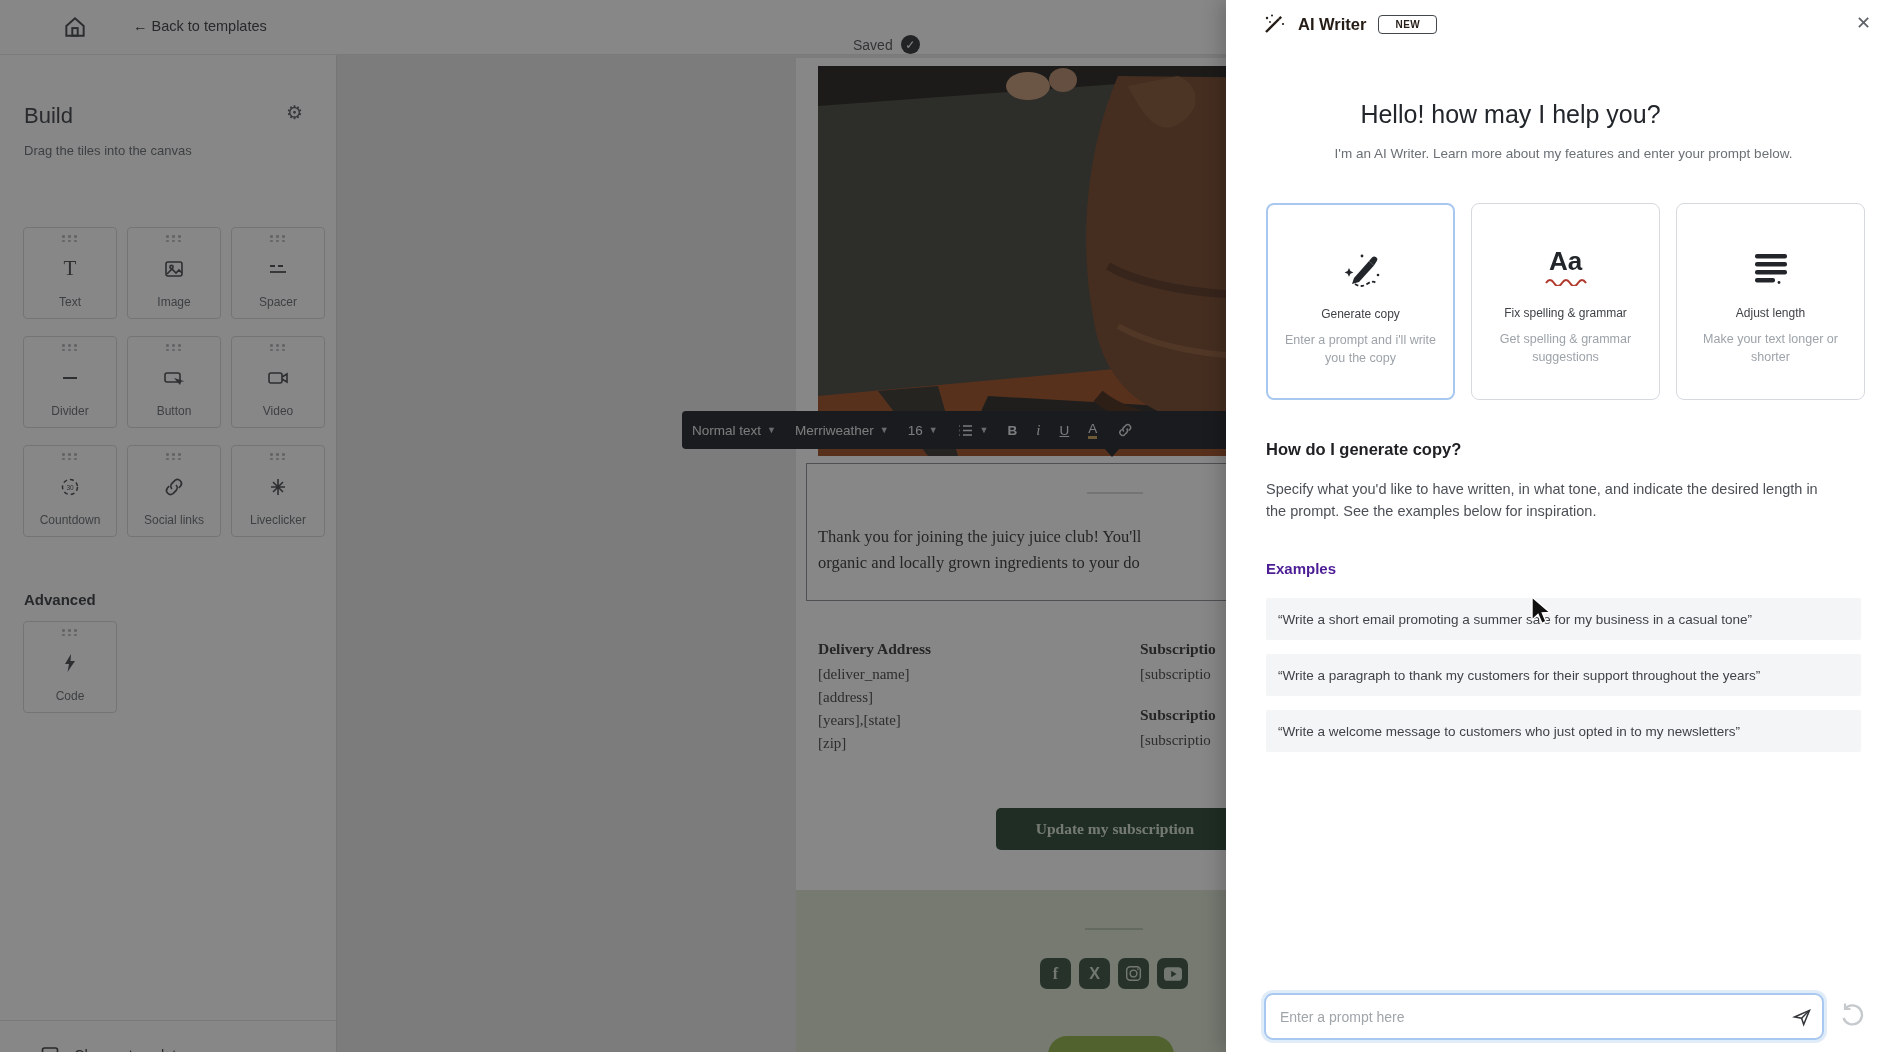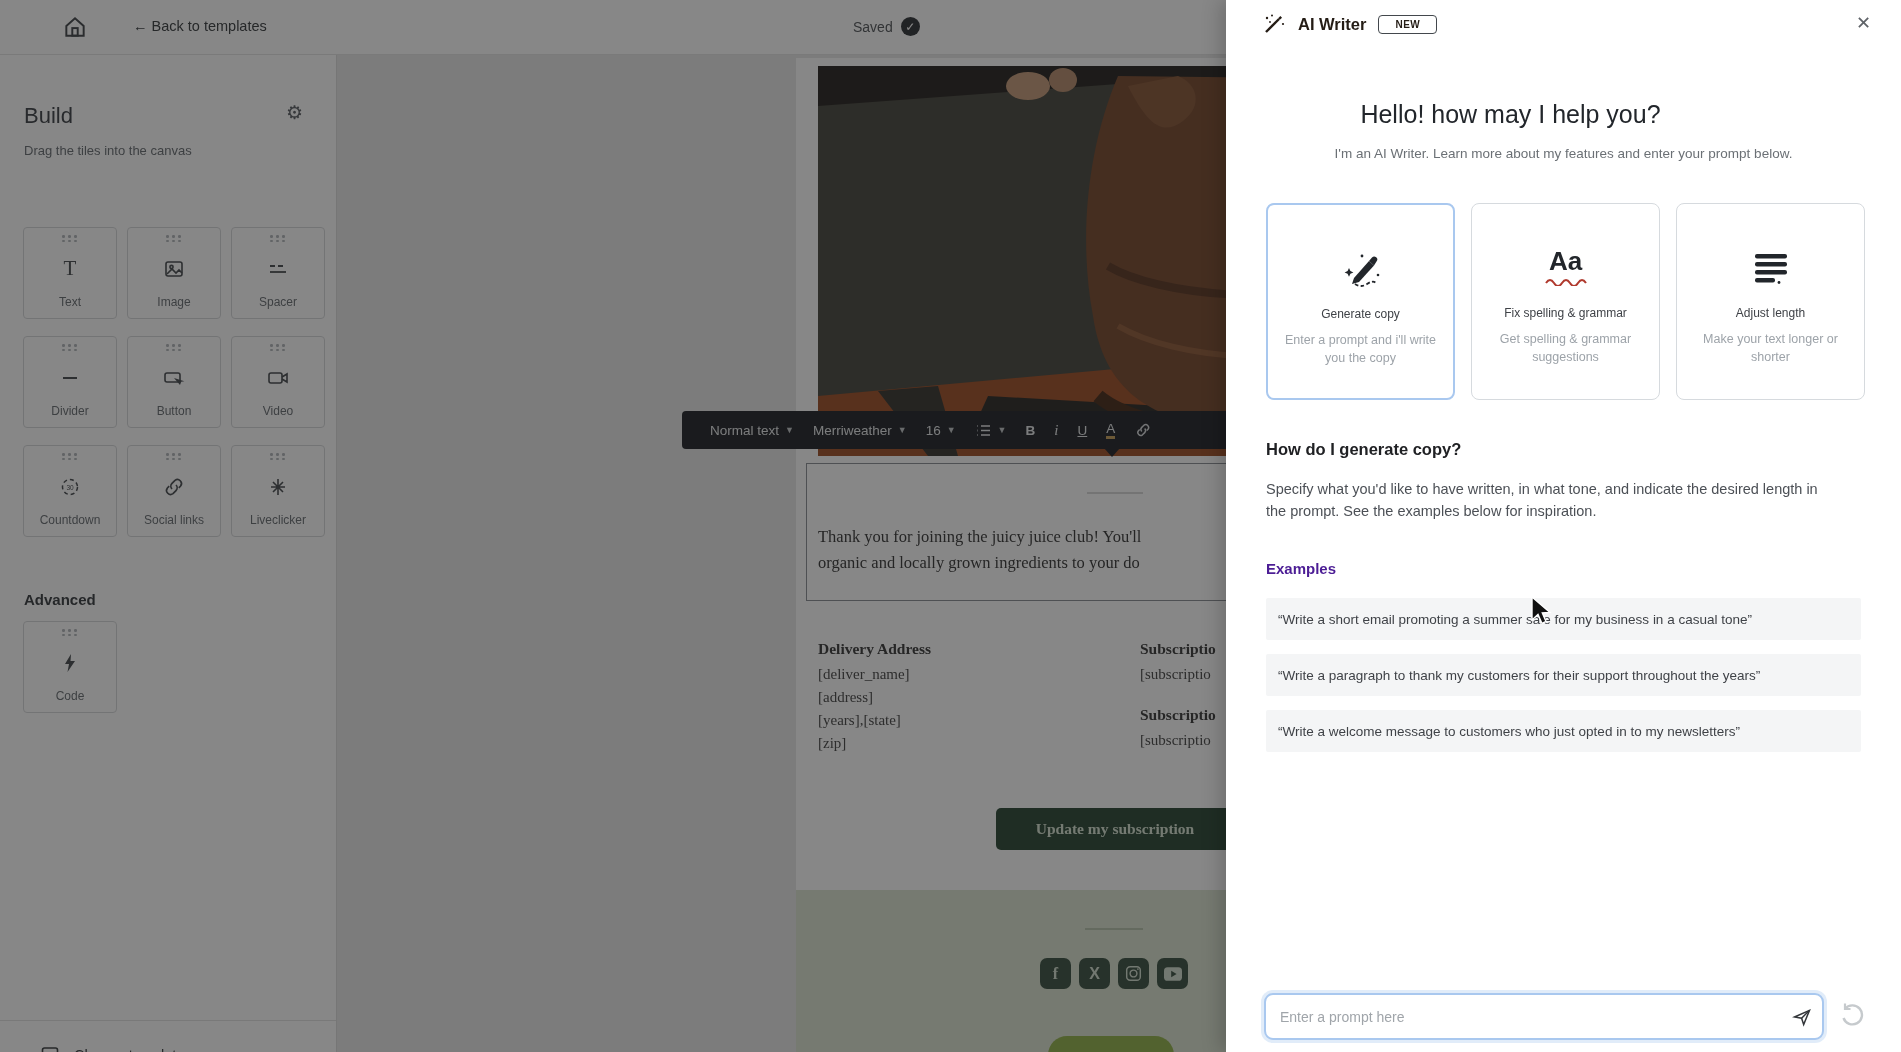--- a/index.html
+++ b/index.html
@@ -4,21 +4,21 @@
 <style>
   * { margin:0; padding:0; box-sizing:border-box; }
   html,body { width:1901px; height:1052px; overflow:hidden; background:#ececec;
               font-family:"Liberation Sans", sans-serif; }
   .abs { position:absolute; }
 
   
   .topbar { left:0; top:0; width:1901px; height:55px; background:#fff; border-bottom:1px solid #e4e4e4; z-index:5; }
   .home-btn { left:62px; top:14px; width:28px; height:28px; cursor:pointer; }
   .back-link { left:133px; top:18px; font-size:14.5px; color:#3c4043; cursor:pointer; }
-  .saved-wrap { left:853px; top:17px; display:flex; align-items:center; gap:8px;justify-content:space-between; }
+  .saved-wrap { left:853px; top:35px; display:flex; align-items:center; gap:8px;justify-content:space-between; }
   .saved-text { font-size:14px; color:#55585c; }
   .saved-badge { width:19px; height:19px; border-radius:50%; background:#33363a; color:#fff; font-size:12px;
                  display:flex; align-items:center; justify-content:center; }
 
   
   .sidebar { left:0; top:55px; width:337px; height:997px; background:#fff; border-right:1px solid #dcdcdc; z-index:4; }
   .build-title { left:24px; top:48px; font-size:22px; color:#41454a; }
   .gear { left:286px; top:46px; font-size:19px; color:#5f6368; cursor:pointer; }
   .build-sub { left:24px; top:88px; font-size:13px; color:#6b7075; }
   .tile-grid { left:23px; top:172px; display:grid; grid-template-columns:repeat(3,94px); gap:17px 10px; }
@@ -54,21 +54,21 @@
                 font-size:15.5px; cursor:pointer; z-index:2; }
   .footer { left:796px; top:890px; width:640px; height:162px; background:var(--footer-sage); z-index:2; }
   .footer-hr { left:1085px; top:928px; width:58px; height:2px; background:#b9c4ae; z-index:3; }
   .social-row { left:1040px; top:958px; display:flex; gap:8px; z-index:3; }
   .soc { width:31px; height:31px; border-radius:7px; background:var(--social-tile); color:#d5e0d2;
          display:flex; align-items:center; justify-content:center; font-weight:bold; font-size:16px; cursor:pointer; }
   .pill { left:1048px; top:1036px; width:126px; height:38px; border-radius:19px; background:var(--pill-green); z-index:3; border:none; cursor:pointer;}
 
   
   .ttoolbar { left:682px; top:411px; width:560px; height:38px; background:var(--toolbar-bg); border-radius:4px;
-              display:flex; align-items:center; gap:19px; padding:0 28px; color:#e6e8ea; font-size:13.5px; z-index:3; }
+              display:flex; align-items:center; gap:19px; padding:0 10px; color:#e6e8ea; font-size:13.5px; z-index:3; }
   .ttoolbar .item { display:flex; align-items:center; gap:6px; cursor:pointer; white-space:nowrap; }
   .car { font-size:9px; color:#c3c6c9; }
   .tb-b { font-weight:bold; }
   .tb-i { font-family:"Liberation Serif", serif; font-style:italic; font-size:15px; }
   .tb-u { text-decoration:underline; }
   .tb-a { border-bottom:3px solid #c9a35f; line-height:15px; }
   .tcaret { left:1104px; top:448px; width:0; height:0; border-left:8px solid transparent; border-right:8px solid transparent;
             border-top:9px solid var(--toolbar-bg); z-index:3; }
 
   

